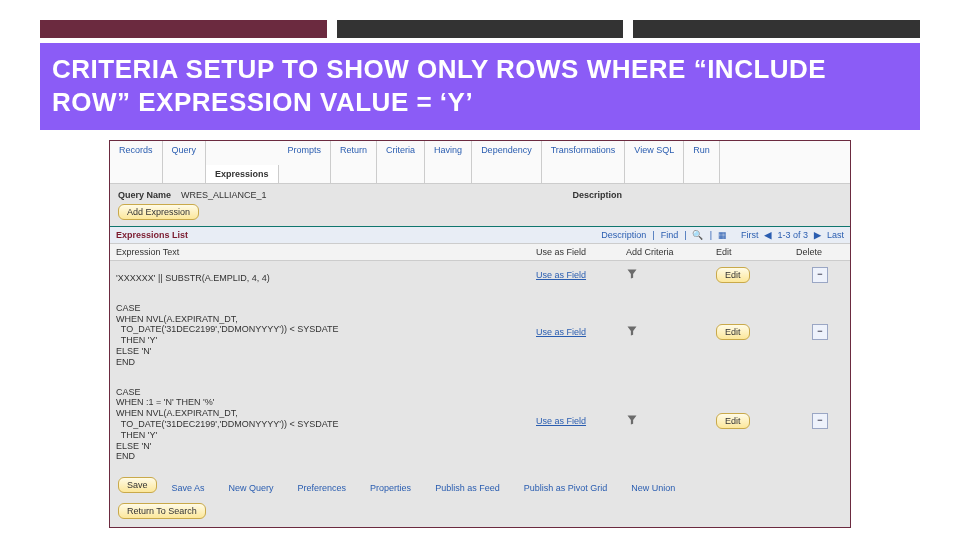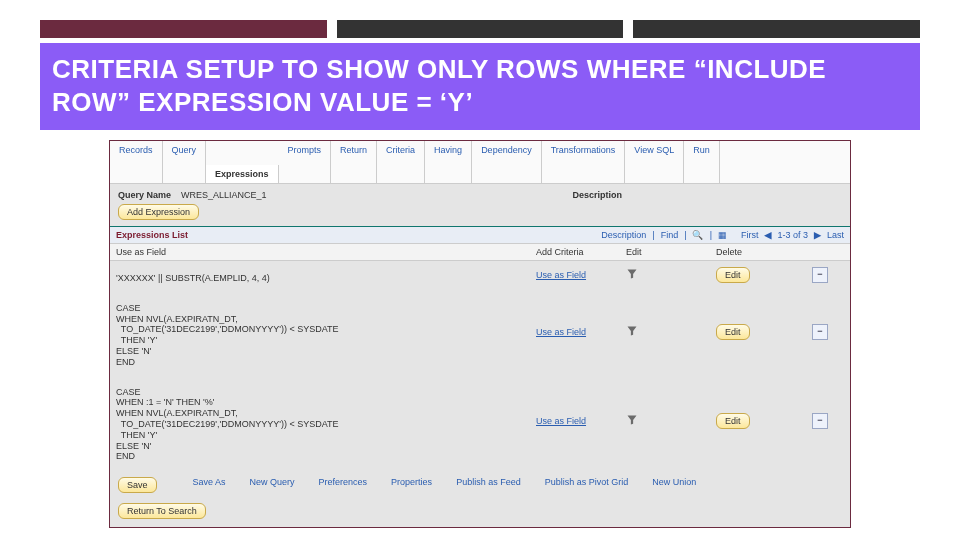--- a/index.html
+++ b/index.html
@@ -134,24 +134,24 @@
     border: 1px solid #9aa6c4;
     background: #eef2fb;
     color: #445;
     line-height: 12px;
     text-align: center;
     font-weight: bold;
     cursor: pointer;
   }
   .footer {
     display: flex;
-    gap: 36px;
+    gap: 15px;
     padding: 8px 8px 4px 8px;
     flex-wrap: wrap;
-    align-items: flex-start;
+    align-items: flex-end;
   }
   .footer .link { color: #2a5db0; cursor: pointer; margin-top: 16px; }
   .return-row { padding: 6px 8px 8px 8px; }
   .arrow { color:#2a5db0; font-weight:bold; }
 </style>
 </head>
 <body>
 
 <div class="top-bars">
   <div></div>
@@ -197,20 +197,21 @@
       &nbsp;
       <span>First</span>
       <span class="arrow">◀</span>
       <span>1-3 of 3</span>
       <span class="arrow">▶</span>
       <span>Last</span>
     </span>
   </div>
 
   <div class="grid-cols" id="cols">
+      <div>Expression Text</div>
       <div>Use as Field</div>
       <div>Add Criteria</div>
       <div>Edit</div>
       <div>Delete</div>
     </div>
 
   <div id="rows">
       <div class="row">
         <div class="expr">'XXXXXX' || SUBSTR(A.EMPLID, 4, 4)</div>
         <div class="use">Use as Field</div>

